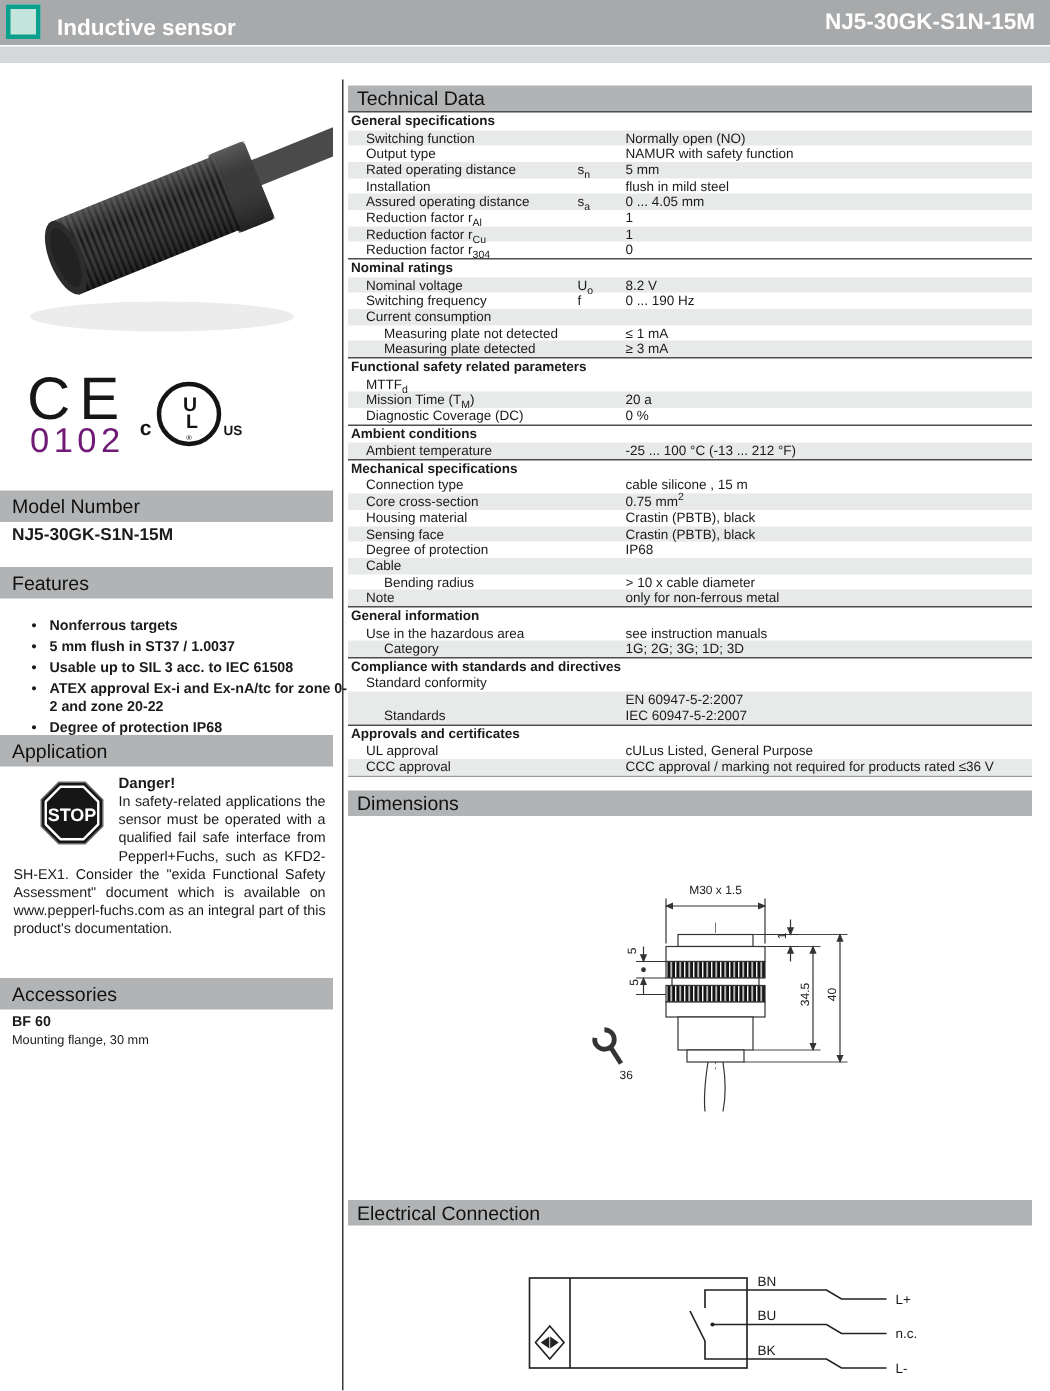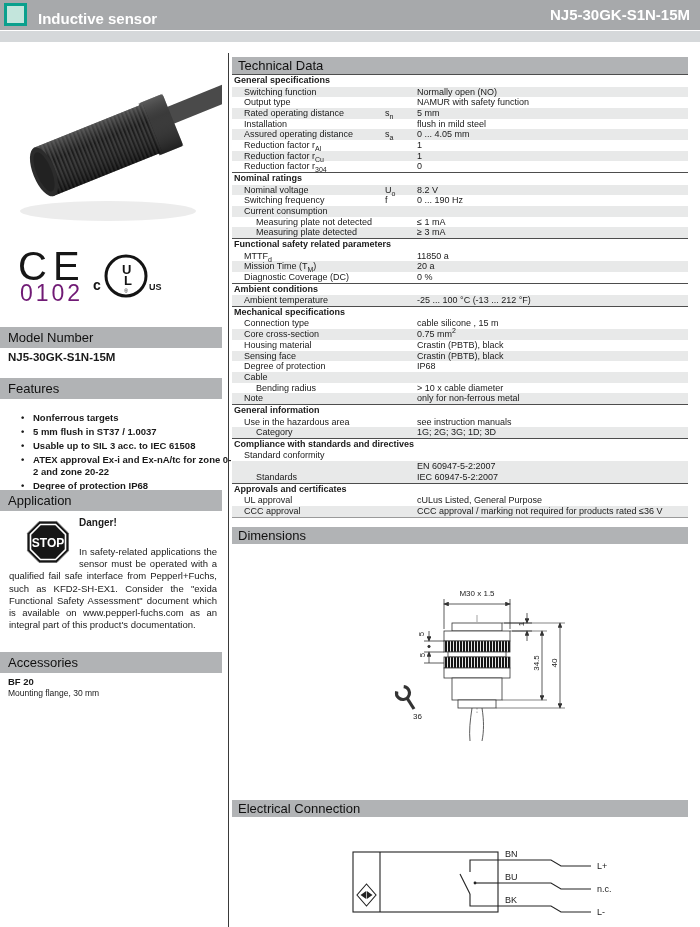--- a/index.html
+++ b/index.html
@@ -25,21 +25,21 @@
   .ce-text{position:absolute;left:4px;top:0;font-size:40px;font-weight:400;letter-spacing:6px;color:#161616}
   .ce-num{position:absolute;left:6px;top:36px;font-size:23px;letter-spacing:3px;color:#701a75}
   .ul-box{position:absolute;left:72px;top:6px}
   .model-value{position:absolute;left:8px;top:351px;font-size:11.5px;font-weight:bold}
   .features-list{position:absolute;left:8px;top:400px;width:212px;margin:12px;padding:0;list-style:none}
   .features-list li{position:relative;padding-left:13px;font-size:9.5px;font-weight:bold;
                     line-height:11.6px;margin-bottom:2.5px}
   .features-list li::before{content:"•";position:absolute;left:1px;top:0}
   .danger{position:absolute;left:9px;top:516px;width:208px}
   .stop-wrap{float:left;width:44px;height:44px;margin:4px 9px 2px 17px}
-  .danger-title{font-size:10px;font-weight:bold;margin:1px 0 18px 0}
+  .danger-title{font-size:10px;font-weight:bold;margin:1px 0 1px 0}
   .danger-text{font-size:9.5px;line-height:12.2px;text-align:justify}
   .acc-name{position:absolute;left:8px;top:676px;font-size:9.5px;font-weight:bold}
   .acc-desc{position:absolute;left:8px;top:688px;font-size:8.5px}
 
   
   .td-table{position:absolute;left:232px;top:74px;width:456px;border-bottom:1px solid #9a9a9a}
   .td-sec{border-top:1px solid #4d4d4d;font-weight:bold;font-size:9px;line-height:11.5px;padding-left:2px}
   .td-row{display:flex;font-size:9px;line-height:10.7px;min-height:10.7px;align-items:flex-end}
   .td-row.alt{background:#e8e9e9}
   .td-label{width:153px;padding-left:12px;box-sizing:border-box;flex:none}
@@ -121,21 +121,21 @@
       <polygon points="13.2,1.5 30.8,1.5 42.5,13.2 42.5,30.8 30.8,42.5 13.2,42.5 1.5,30.8 1.5,13.2" fill="#161616" stroke="#6a6a6a" stroke-width="1"></polygon>
       <polygon points="14.4,4.5 29.6,4.5 39.5,14.4 39.5,29.6 29.6,39.5 14.4,39.5 4.5,29.6 4.5,14.4" fill="none" stroke="#fff" stroke-width="1.6"></polygon>
       <text x="22" y="27" font-size="12" font-weight="bold" text-anchor="middle" fill="#fff">STOP</text>
     </svg>
   </span>
   <div class="danger-title">Danger!</div>
   <div class="danger-text">In safety-related applications the sensor must be operated with a qualified fail safe interface from Pepperl+Fuchs, such as KFD2-SH-EX1. Consider the "exida Functional Safety Assessment" document which is available on www.pepperl-fuchs.com as an integral part of this product's documentation.</div>
 </div>
 
 <div class="bar bar-left" style="top:652px">Accessories</div>
-<div class="acc-name">BF 20</div>
+<div class="acc-name">BF 60</div>
 <div class="acc-desc">Mounting flange, 30 mm</div>
 
 <div class="bar bar-right" style="top:57px">Technical Data</div>
 <div class="td-table">
     <div class="td-sec">General specifications</div>
     <div class="td-row alt">
       <span class="td-label">Switching function</span>
       <span class="td-sym"></span>
       <span class="td-val">Normally open (NO)</span>
     </div>
@@ -197,21 +197,20 @@
     </div>
     <div class="td-row alt">
       <span class="td-label lvl2">Measuring plate detected</span>
       <span class="td-sym"></span>
       <span class="td-val">≥ 3 mA</span>
     </div>
     <div class="td-sec">Functional safety related parameters</div>
     <div class="td-row">
       <span class="td-label">MTTF<sub>d</sub></span>
       <span class="td-sym"></span>
-      <span class="td-val">11850 a</span>
     </div>
     <div class="td-row alt">
       <span class="td-label">Mission Time (T<sub>M</sub>)</span>
       <span class="td-sym"></span>
       <span class="td-val">20 a</span>
     </div>
     <div class="td-row">
       <span class="td-label">Diagnostic Coverage (DC)</span>
       <span class="td-sym"></span>
       <span class="td-val">0 %</span>

